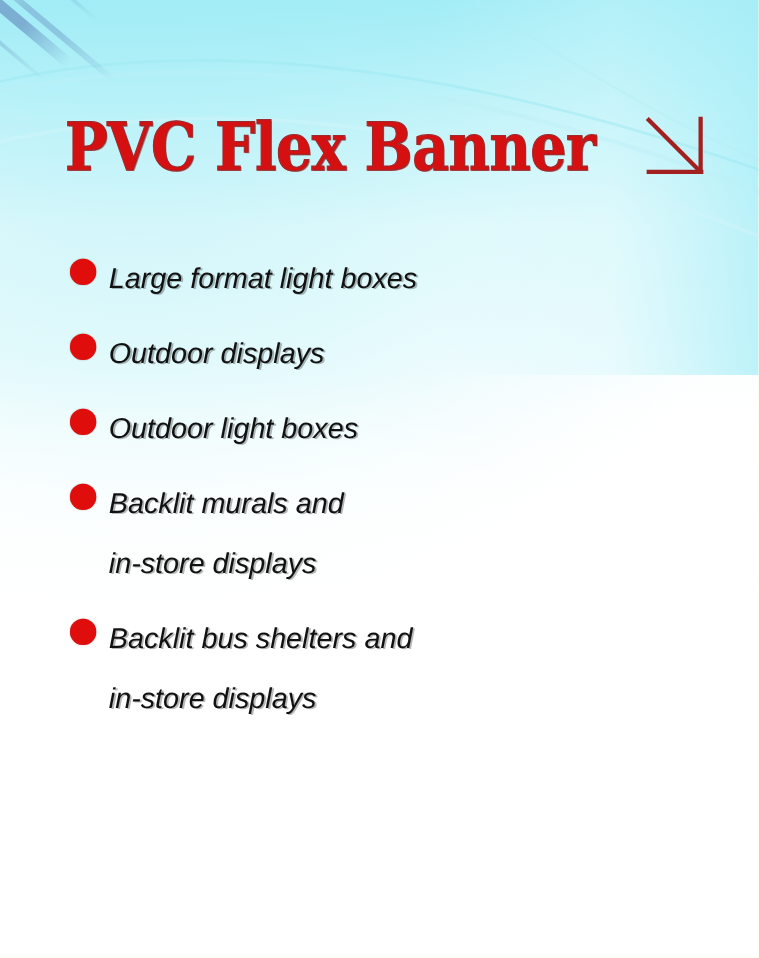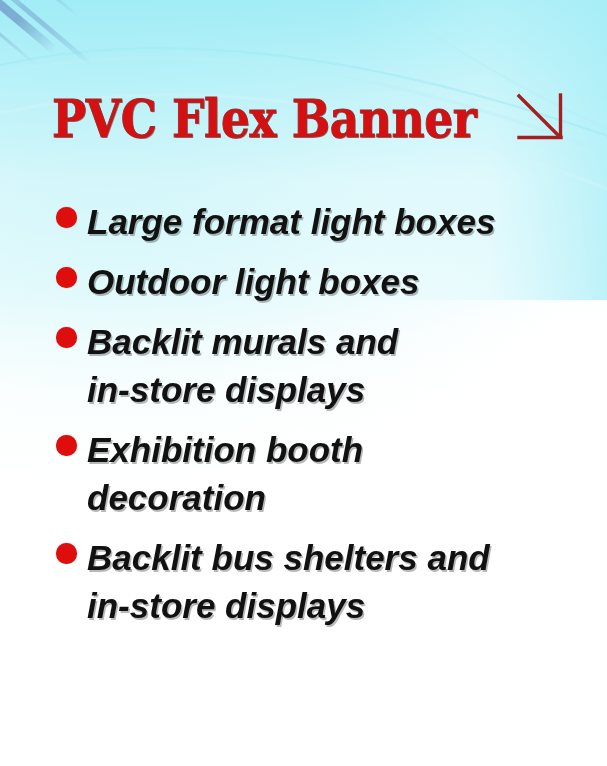--- a/index.html
+++ b/index.html
@@ -153,23 +153,23 @@
     left: 0;
     top: 9px;
     width: 21px;
     height: 21px;
     border-radius: 50%;
     background: #e00d0d;
     box-shadow: 0 0 1px rgba(120,0,0,0.6);
   }
   .bullet-line {
     font-family: "Liberation Sans", sans-serif;
-    font-weight: bold;
+    font-weight: normal;
     font-style: italic;
-    font-size: 35px;
+    font-size: 23px;
     line-height: 48px;
     color: #111111;
     white-space: nowrap;
     text-shadow: 1.5px 1.5px 0 rgba(0,0,0,0.28);
   }
 </style>
 </head>
 <body>
 
 <div class="slide">
@@ -207,37 +207,36 @@
     </div>
   </div>
 
   <div class="bullets">
 
     <div class="bullet-item">
       <span class="bullet-dot"></span>
       <div class="bullet-line">Large format light boxes</div>
     </div>
 
+    <div class="bullet-item">
+      <span class="bullet-dot"></span>
+      <div class="bullet-line">Outdoor displays</div>
+    </div>
 
     <div class="bullet-item">
       <span class="bullet-dot"></span>
       <div class="bullet-line">Outdoor light boxes</div>
     </div>
 
     <div class="bullet-item">
       <span class="bullet-dot"></span>
       <div class="bullet-line">Backlit murals and</div>
       <div class="bullet-line">in-store displays</div>
     </div>
 
-    <div class="bullet-item">
-      <span class="bullet-dot"></span>
-      <div class="bullet-line">Exhibition booth</div>
-      <div class="bullet-line">decoration</div>
-    </div>
 
     <div class="bullet-item">
       <span class="bullet-dot"></span>
       <div class="bullet-line">Backlit bus shelters and</div>
       <div class="bullet-line">in-store displays</div>
     </div>
 
   </div>
 </div>
 

